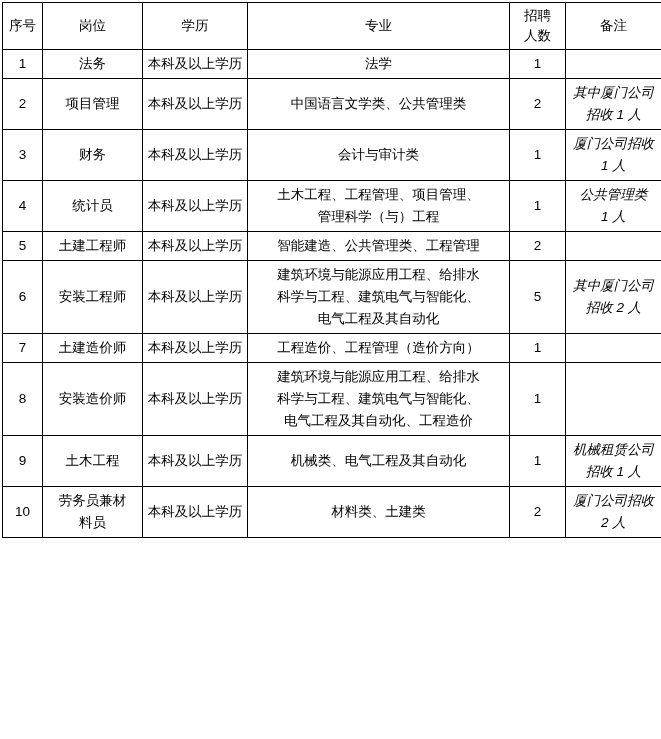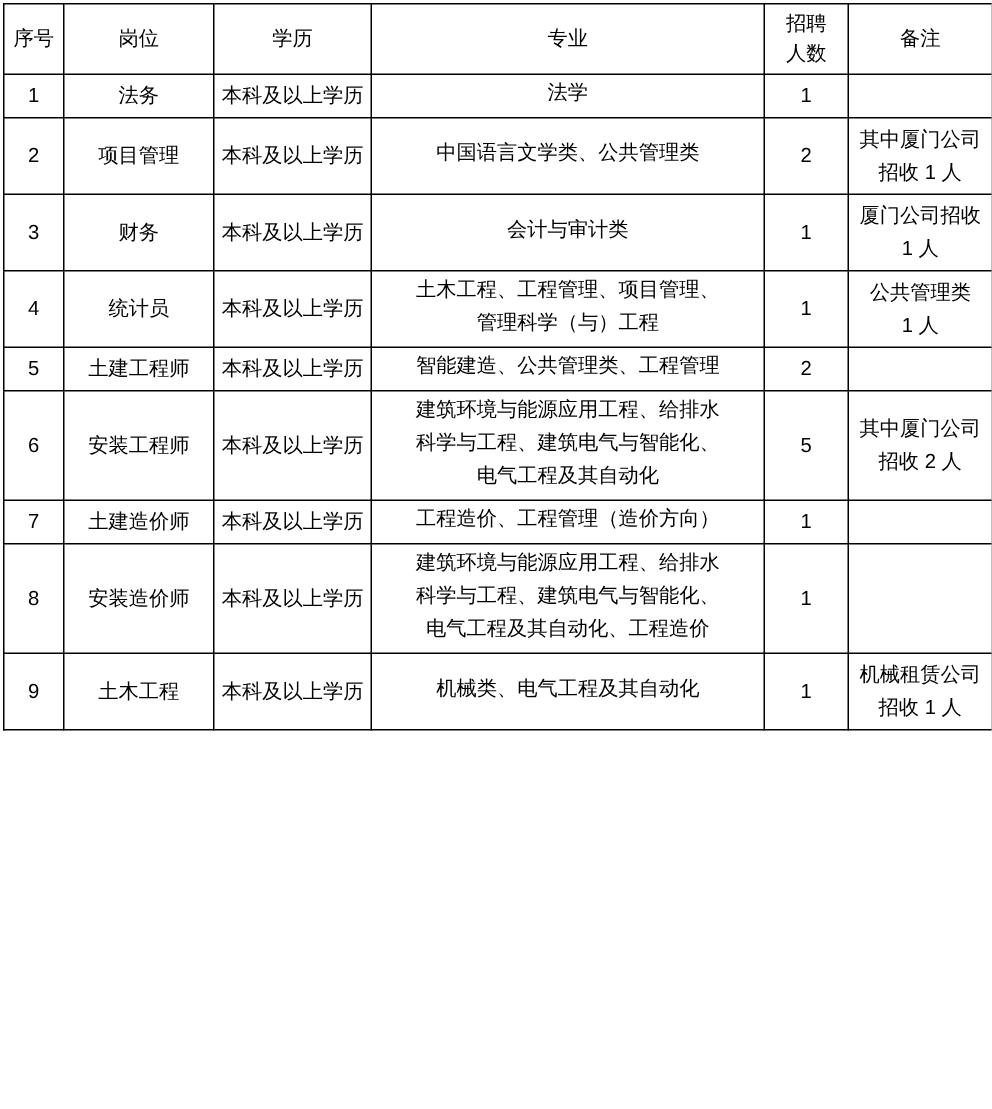--- a/index.html
+++ b/index.html
@@ -46,25 +46,25 @@
   col.c-count  { width: 56px; }
   col.c-remark { width: 96px; }
 
   .hdr-stack {
     display: block;
     line-height: 20px;
   }
   td.major {
     font-size: 13px;
     line-height: 23px;
-    font-family: Liberation Mono, monospace;
   }
   td.remark {
     font-size: 13px;
     line-height: 22px;
+    font-style: italic;
   }
   td.post {
     font-size: 13.5px;
     line-height: 22px;
   }
   .ln { display: block; }
 </style>
 </head>
 <body>
 
@@ -213,15 +213,31 @@
           <td>本科及以上学历</td>
           <td class="major">
             <span class="ln">机械类、电气工程及其自动化</span>
           </td>
           <td>1</td>
           <td class="remark">
             <span class="ln">机械租赁公司</span>
             <span class="ln">招收 1 人</span>
           </td>
         </tr>
+        <tr>
+          <td>10</td>
+          <td class="post">
+            <span class="ln">劳务员兼材</span>
+            <span class="ln">料员</span>
+          </td>
+          <td>本科及以上学历</td>
+          <td class="major">
+            <span class="ln">材料类、土建类</span>
+          </td>
+          <td>2</td>
+          <td class="remark">
+            <span class="ln">厦门公司招收</span>
+            <span class="ln">2 人</span>
+          </td>
+        </tr>
       </tbody>
   </table>
 </div>
 
 </body></html>

